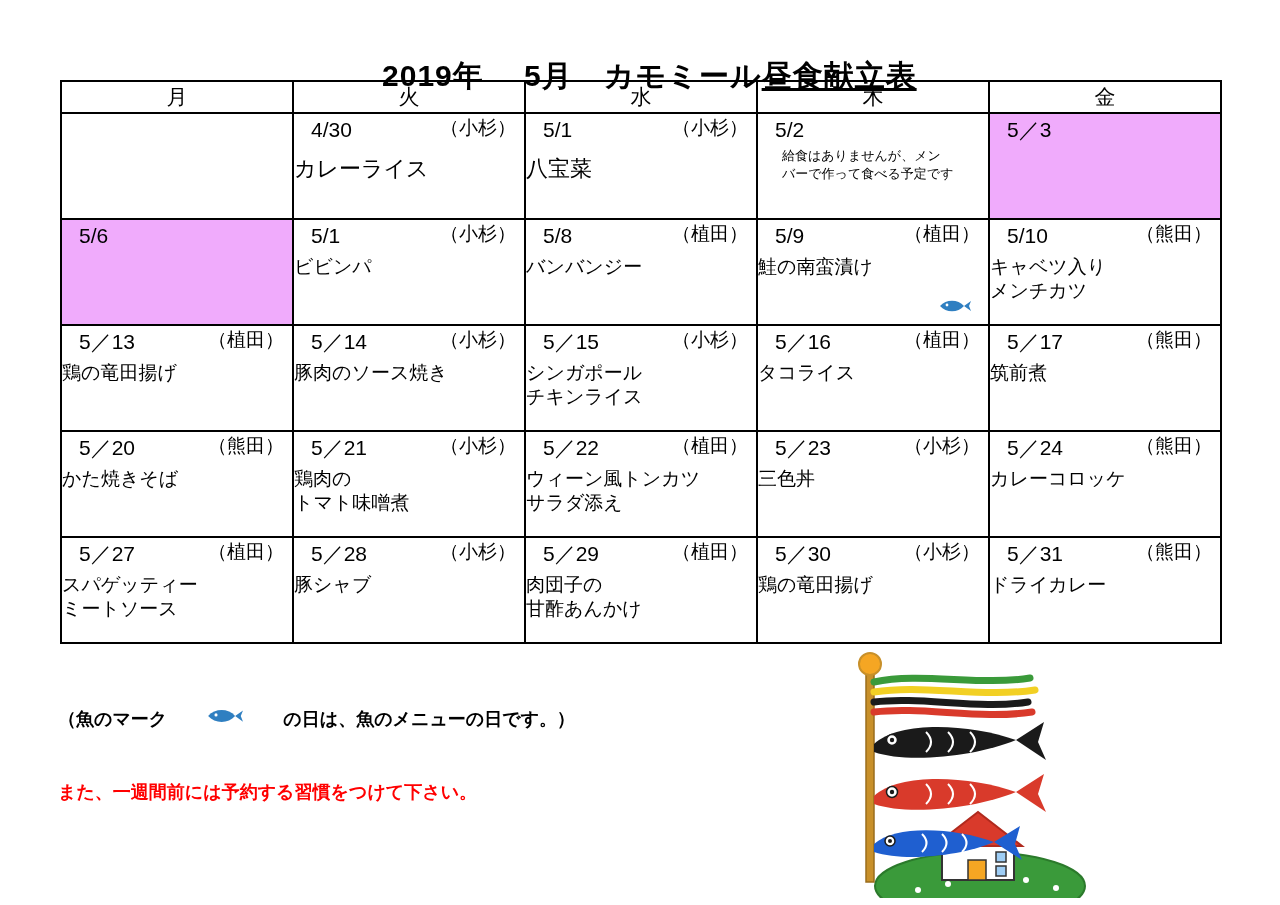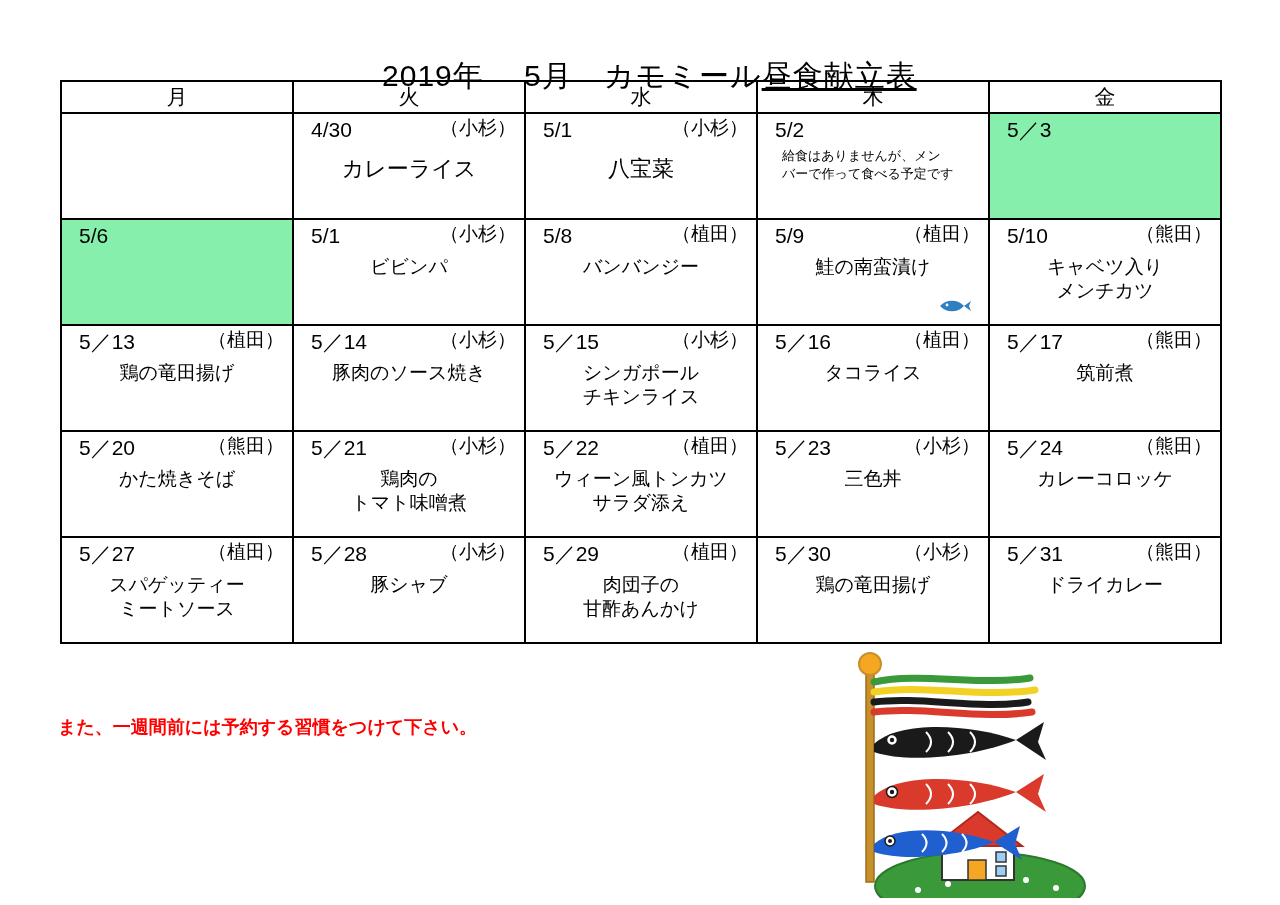--- a/index.html
+++ b/index.html
@@ -17,21 +17,21 @@
   }
 
   
   .title {
     position: absolute;
     top: 22px;
     left: 0;
     width: 1280px;
     text-align: center;
     font-size: 30px;
-    font-weight: normal;
+    font-weight: bold;
     letter-spacing: 1px;
     white-space: pre;
   }
   .title .underline {
     text-decoration: underline;
   }
 
   
   .cal-wrap {
     position: absolute;
@@ -55,40 +55,39 @@
     font-size: 21px;
     font-weight: normal;
     text-align: center;
     line-height: 30px;
   }
   td.day {
     height: 104px;
     position: relative;
   }
   td.day.holiday {
-    background: #86efac;
+    background: #f0abfc;
   }
   .datebar {
     display: flex;
     justify-content: space-between;
     align-items: flex-start;
     padding: 4px 8px 0 17px;
     font-size: 21px;
     line-height: 1.1;
   }
   .date {
     white-space: nowrap;
   }
   .cook {
     font-size: 19px;
     white-space: nowrap;
   }
   .menu {
     margin-top: 8px;
-    text-align: center;
     font-size: 19px;
     line-height: 1.25;
     white-space: pre-line;
     padding: 0 0;
   }
   .menu.big {
     font-size: 22px;
     margin-top: 14px;
   }
   .note-small {
@@ -370,20 +369,32 @@
           </div>
           <div class="menu">ドライカレー</div>
         </td>
       </tr>
     </tbody>
   </table>
 </div>
 
 <div class="notes">
   <div class="note-gap"></div>
+  <div class="note-flex">
+    <span>（魚のマーク</span>
+    <span class="fish-inline">
+      <svg width="44" height="18" viewBox="0 0 34 16" aria-hidden="true">
+        <path d="M2 8 C8 1, 20 1, 26 8 C20 15, 8 15, 2 8 Z" fill="#2f7fc1"></path>
+        <path d="M26 8 L33 3 L31 8 L33 13 Z" fill="#2f7fc1"></path>
+        <circle cx="9" cy="7" r="1.4" fill="#ffffff"></circle>
+      </svg>
+    </span>
+    <span style="display:inline-block;width:36px"></span>
+    <span>の日は、魚のメニューの日です。）</span>
+  </div>
   <div class="note-gap"></div>
   <div class="note-gap"></div>
   <div class="note-line note-red">また、一週間前には予約する習慣をつけて下さい。</div>
 </div>
 
 <div class="koi">
   <svg width="260" height="250" viewBox="0 0 260 250" aria-hidden="true">
 
     <ellipse cx="150" cy="238" rx="105" ry="34" fill="#3a9a3a"></ellipse>
     <ellipse cx="150" cy="238" rx="105" ry="34" fill="none" stroke="#2b7a2b" stroke-width="2"></ellipse>

